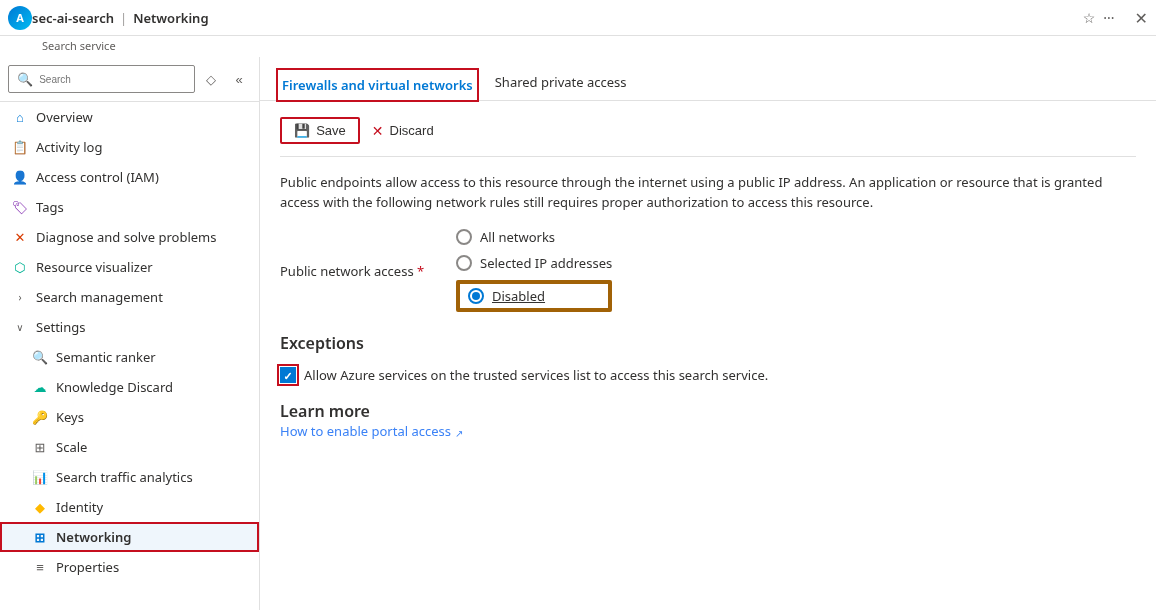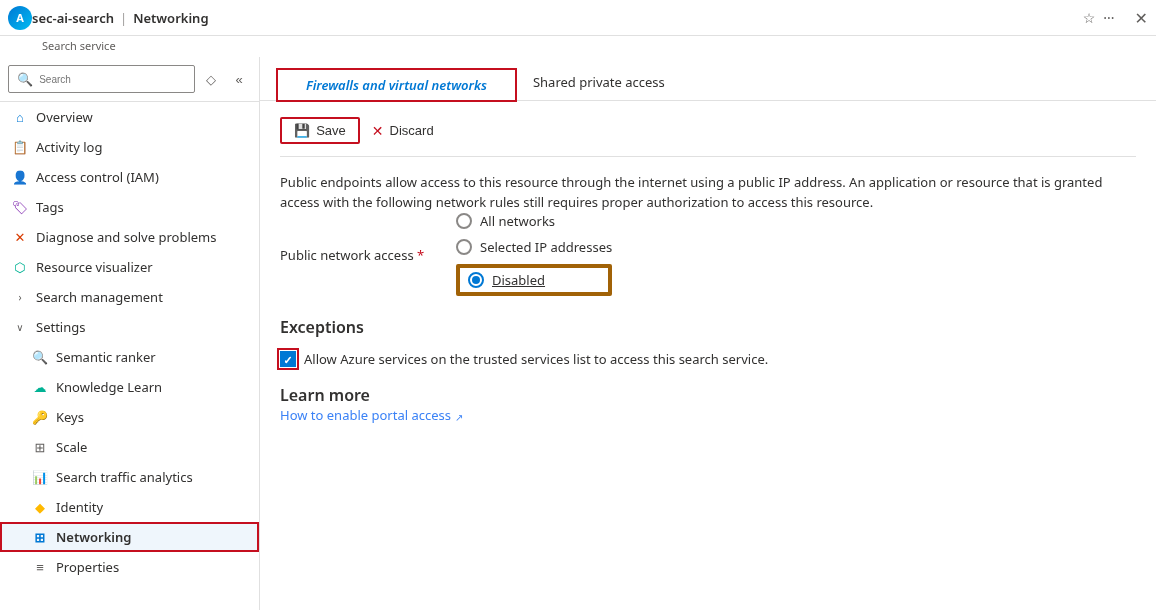--- a/index.html
+++ b/index.html
@@ -72,21 +72,21 @@
     
     .toolbar { display: flex; align-items: center; gap: 4px; margin-bottom: 16px; border-bottom: 1px solid #e0e0e0; padding-bottom: 12px; }
     .toolbar-btn {
       display: flex; align-items: center; gap: 6px;
       padding: 4px 12px; border: 1px solid #323130; background: #fff;
       cursor: pointer; font-size: 13px; color: #323130; border-radius: 2px;
     }
     .toolbar-btn-discard { background: none; border: none; cursor: pointer; display: flex; align-items: center; gap: 6px; font-size: 13px; color: #323130; padding: 4px 8px; }
 
     
-    .description { font-size: 13px; color: #323130; line-height: 1.5; max-width: 880px; }
+    .description { font-size: 13px; color: #323130; line-height: 1.5; margin-bottom: 16px; max-width: 880px; }
 
     
     .field-row { display: flex; align-items: center; gap: 16px; margin-bottom: 8px; }
     .field-label { font-size: 13px; color: #323130; min-width: 160px; padding-top: 2px; }
     .radio-group { display: flex; flex-direction: column; gap: 8px; }
     .radio-item { display: flex; align-items: center; gap: 8px; cursor: pointer; font-size: 13px; }
     .radio-circle {
       width: 16px; height: 16px; border-radius: 50%; border: 2px solid #8a8886;
       display: flex; align-items: center; justify-content: center; flex-shrink: 0; background: #fff;
     }
@@ -183,21 +183,21 @@
     <div class="nav-item">
       <span class="nav-item-icon icon-gray nav-chevron">∨</span>
       <span>Settings</span>
     </div>
     <div class="nav-item indented">
       <span class="nav-item-icon icon-blue">🔍</span>
       <span>Semantic ranker</span>
     </div>
     <div class="nav-item indented">
       <span class="nav-item-icon icon-teal">☁</span>
-      <span>Knowledge Learn</span>
+      <span>Knowledge Discard</span>
     </div>
     <div class="nav-item indented">
       <span class="nav-item-icon icon-yellow">🔑</span>
       <span>Keys</span>
     </div>
     <div class="nav-item indented">
       <span class="nav-item-icon icon-gray">⊞</span>
       <span>Scale</span>
     </div>
     <div class="nav-item indented">
@@ -214,21 +214,21 @@
     </div>
     <div class="nav-item indented">
       <span class="nav-item-icon icon-gray">≡</span>
       <span>Properties</span>
     </div>
   </div>
 
   <div class="main">
 
     <div class="tabs-row">
-      <div class="tab active" style="border: 2px solid #c50f1f; border-bottom: 2px solid #c50f1f; margin-bottom: -2px; font-weight:600; padding: 6px 28px; font-style: italic;">
+      <div class="tab active" style="border: 2px solid #c50f1f; border-bottom: 2px solid #c50f1f; margin-bottom: -2px; font-weight:600; padding: 6px 4px;">
         <span>Firewalls and virtual networks</span>
       </div>
       <div class="tab">
         <span>Shared private access</span>
       </div>
     </div>
 
     <div class="content">
 
       

